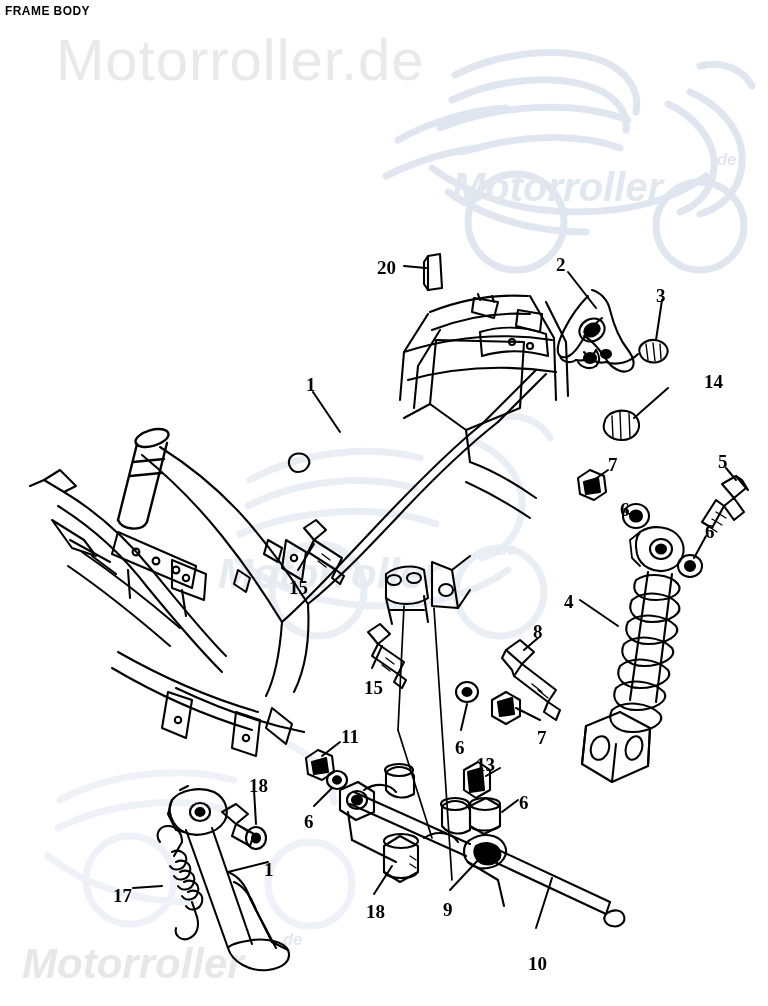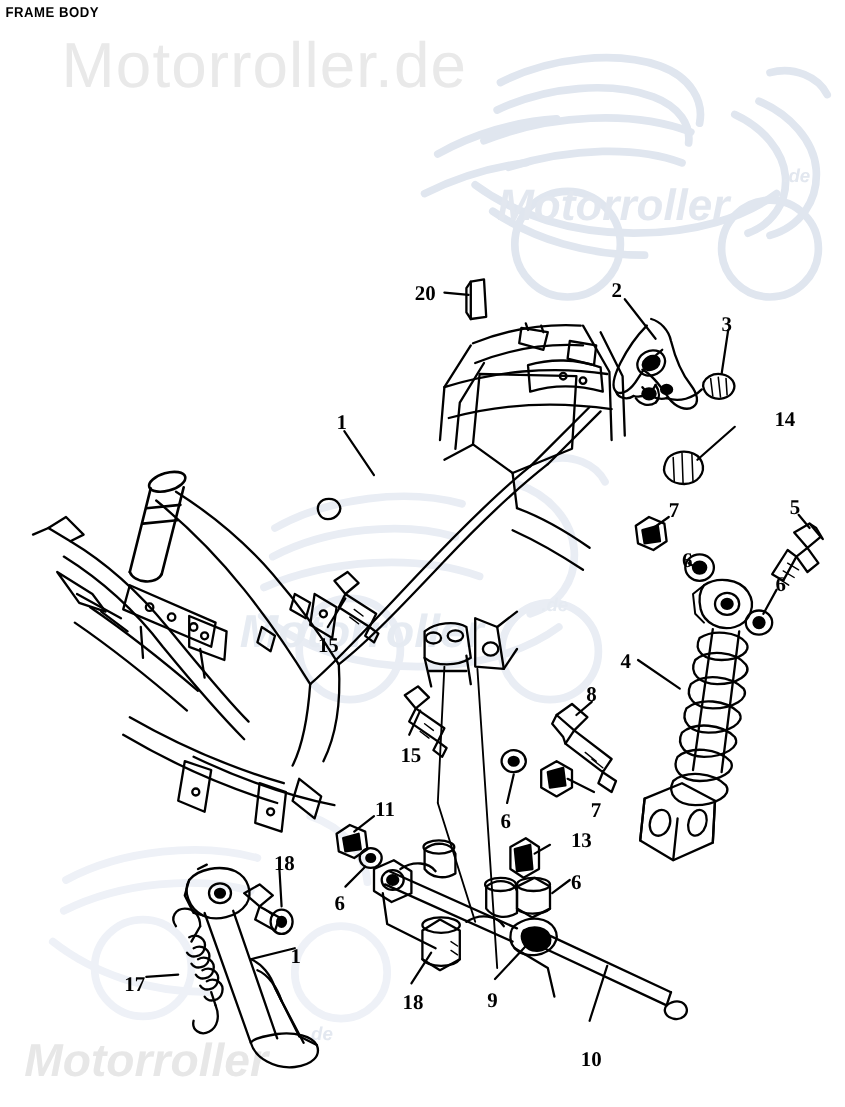--- a/index.html
+++ b/index.html
@@ -511,21 +511,21 @@
       <div class="callout" style="left: 705px; top: 522px;">6</div>
       <div class="callout" style="left: 455px; top: 738px;">6</div>
       <div class="callout" style="left: 304px; top: 812px;">6</div>
       <div class="callout" style="left: 608px; top: 455px;">7</div>
       <div class="callout" style="left: 537px; top: 728px;">7</div>
       <div class="callout" style="left: 533px; top: 622px;">8</div>
       <div class="callout" style="left: 443px; top: 900px;">9</div>
       <div class="callout" style="left: 528px; top: 938px; margin-top: 16px;">10</div>
       <div class="callout" style="left: 341px; top: 727px;">11</div>
       <div class="callout" style="left: 519px; top: 793px;">6</div>
-      <div class="callout" style="left: 519px; top: 755px; text-align: center;">13</div>
+      <div class="callout" style="left: 476px; top: 755px; text-align: center;">13</div>
       <div class="callout" style="left: 668px; top: 372px; margin-left: 36px;">14</div>
       <div class="callout" style="left: 289px; top: 578px;">15</div>
       <div class="callout" style="left: 364px; top: 678px;">15</div>
       <div class="callout" style="left: 264px; top: 860px;">1</div>
       <div class="callout" style="left: 113px; top: 886px;">17</div>
       <div class="callout" style="left: 249px; top: 776px;">18</div>
       <div class="callout" style="left: 366px; top: 902px;">18</div>
       <div class="callout" style="left: 377px; top: 258px;">20</div>
     </div>
 

